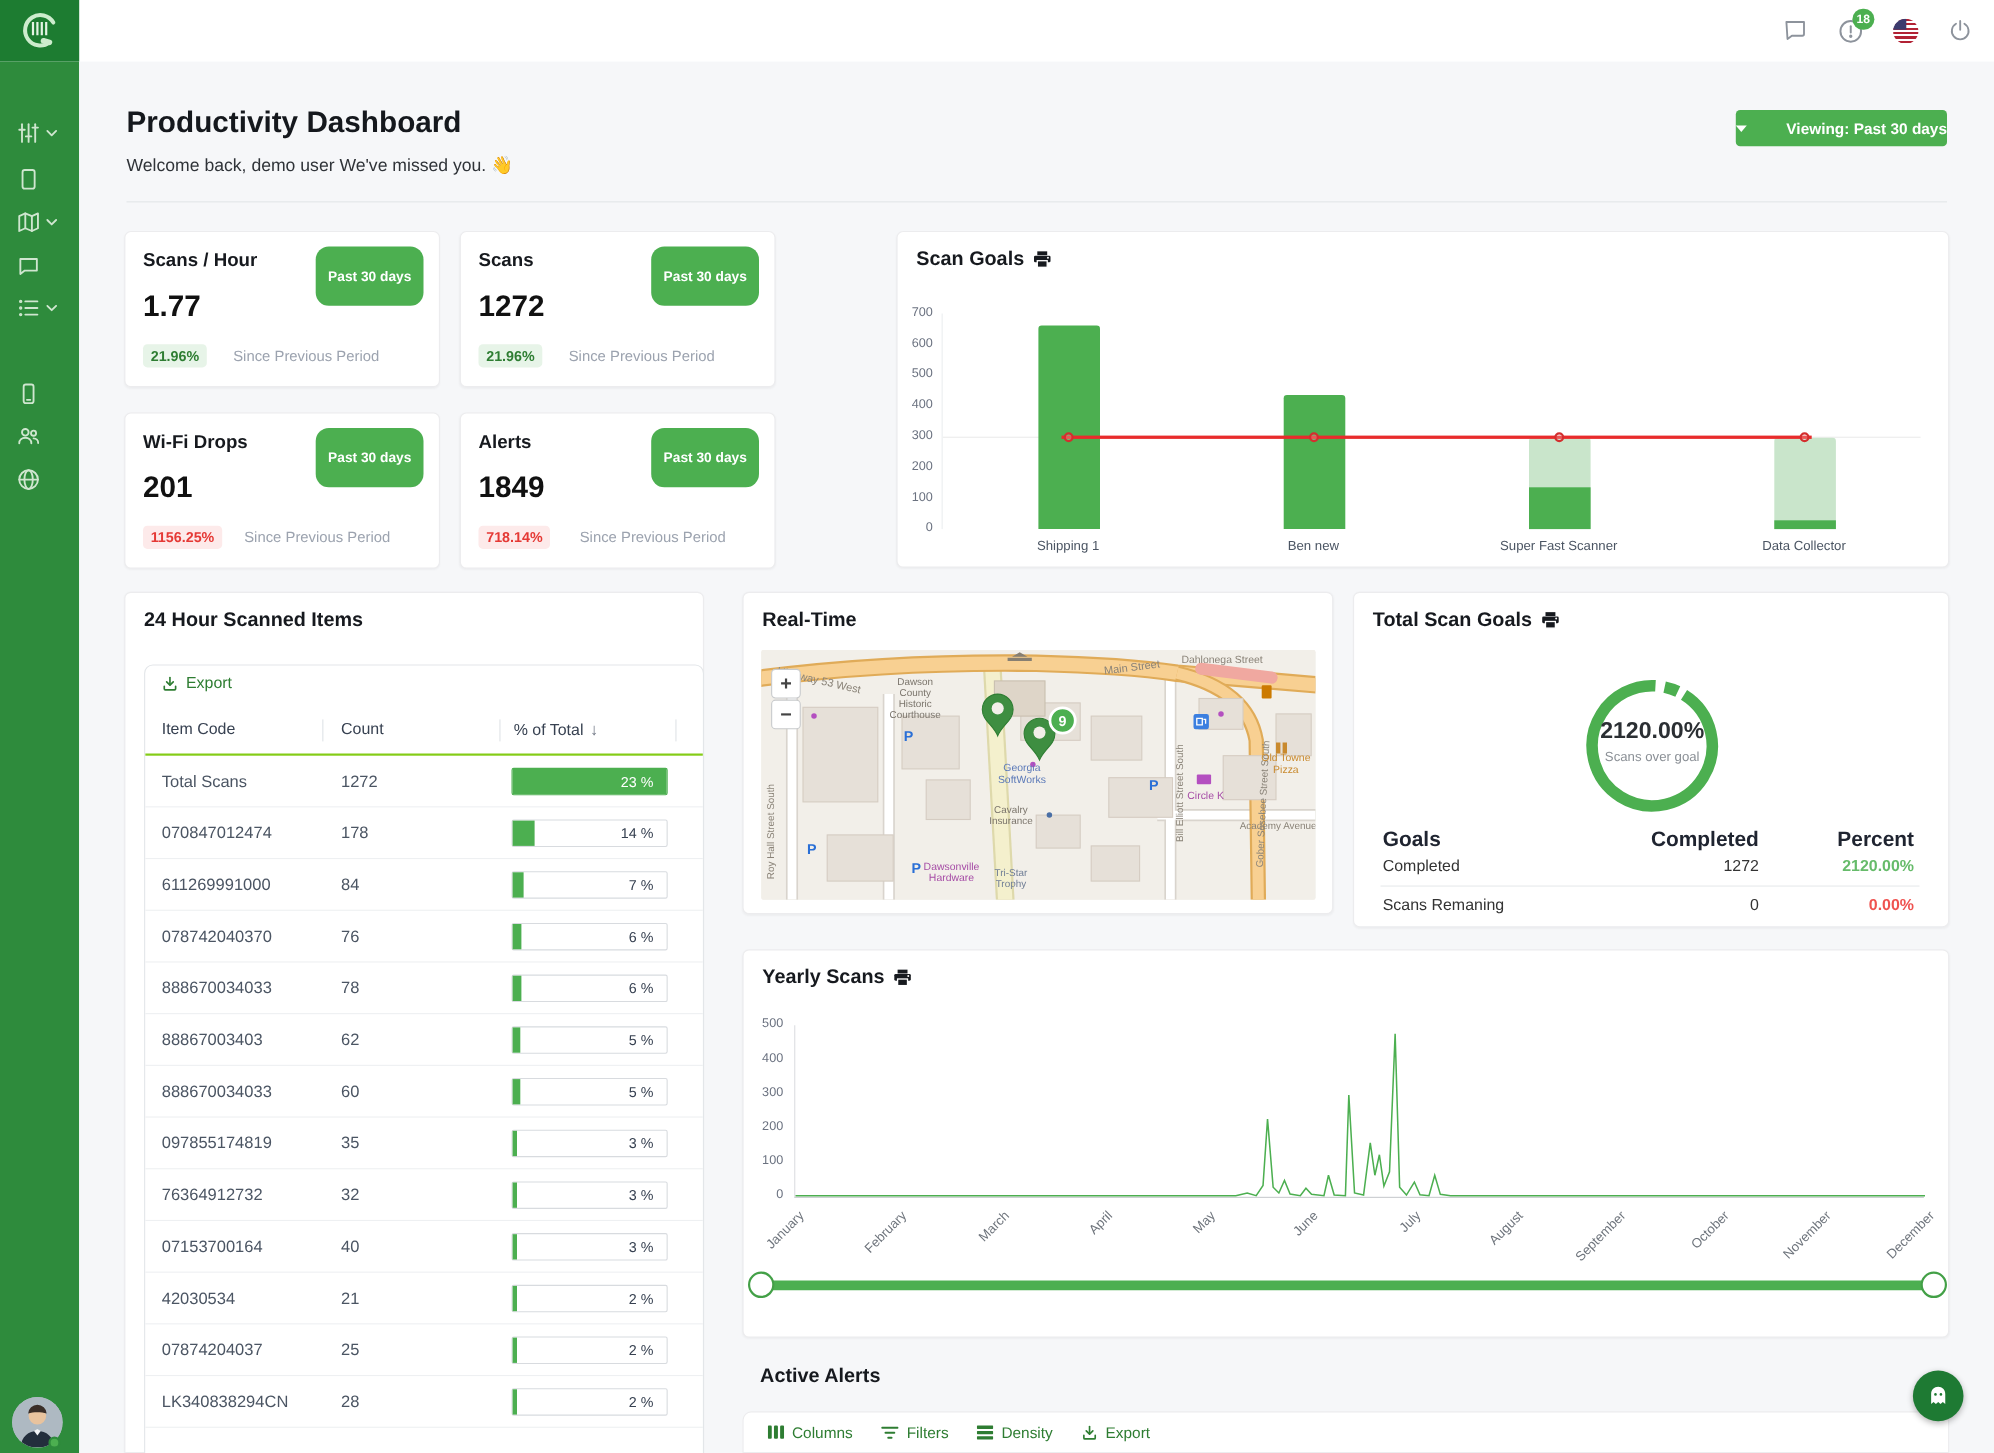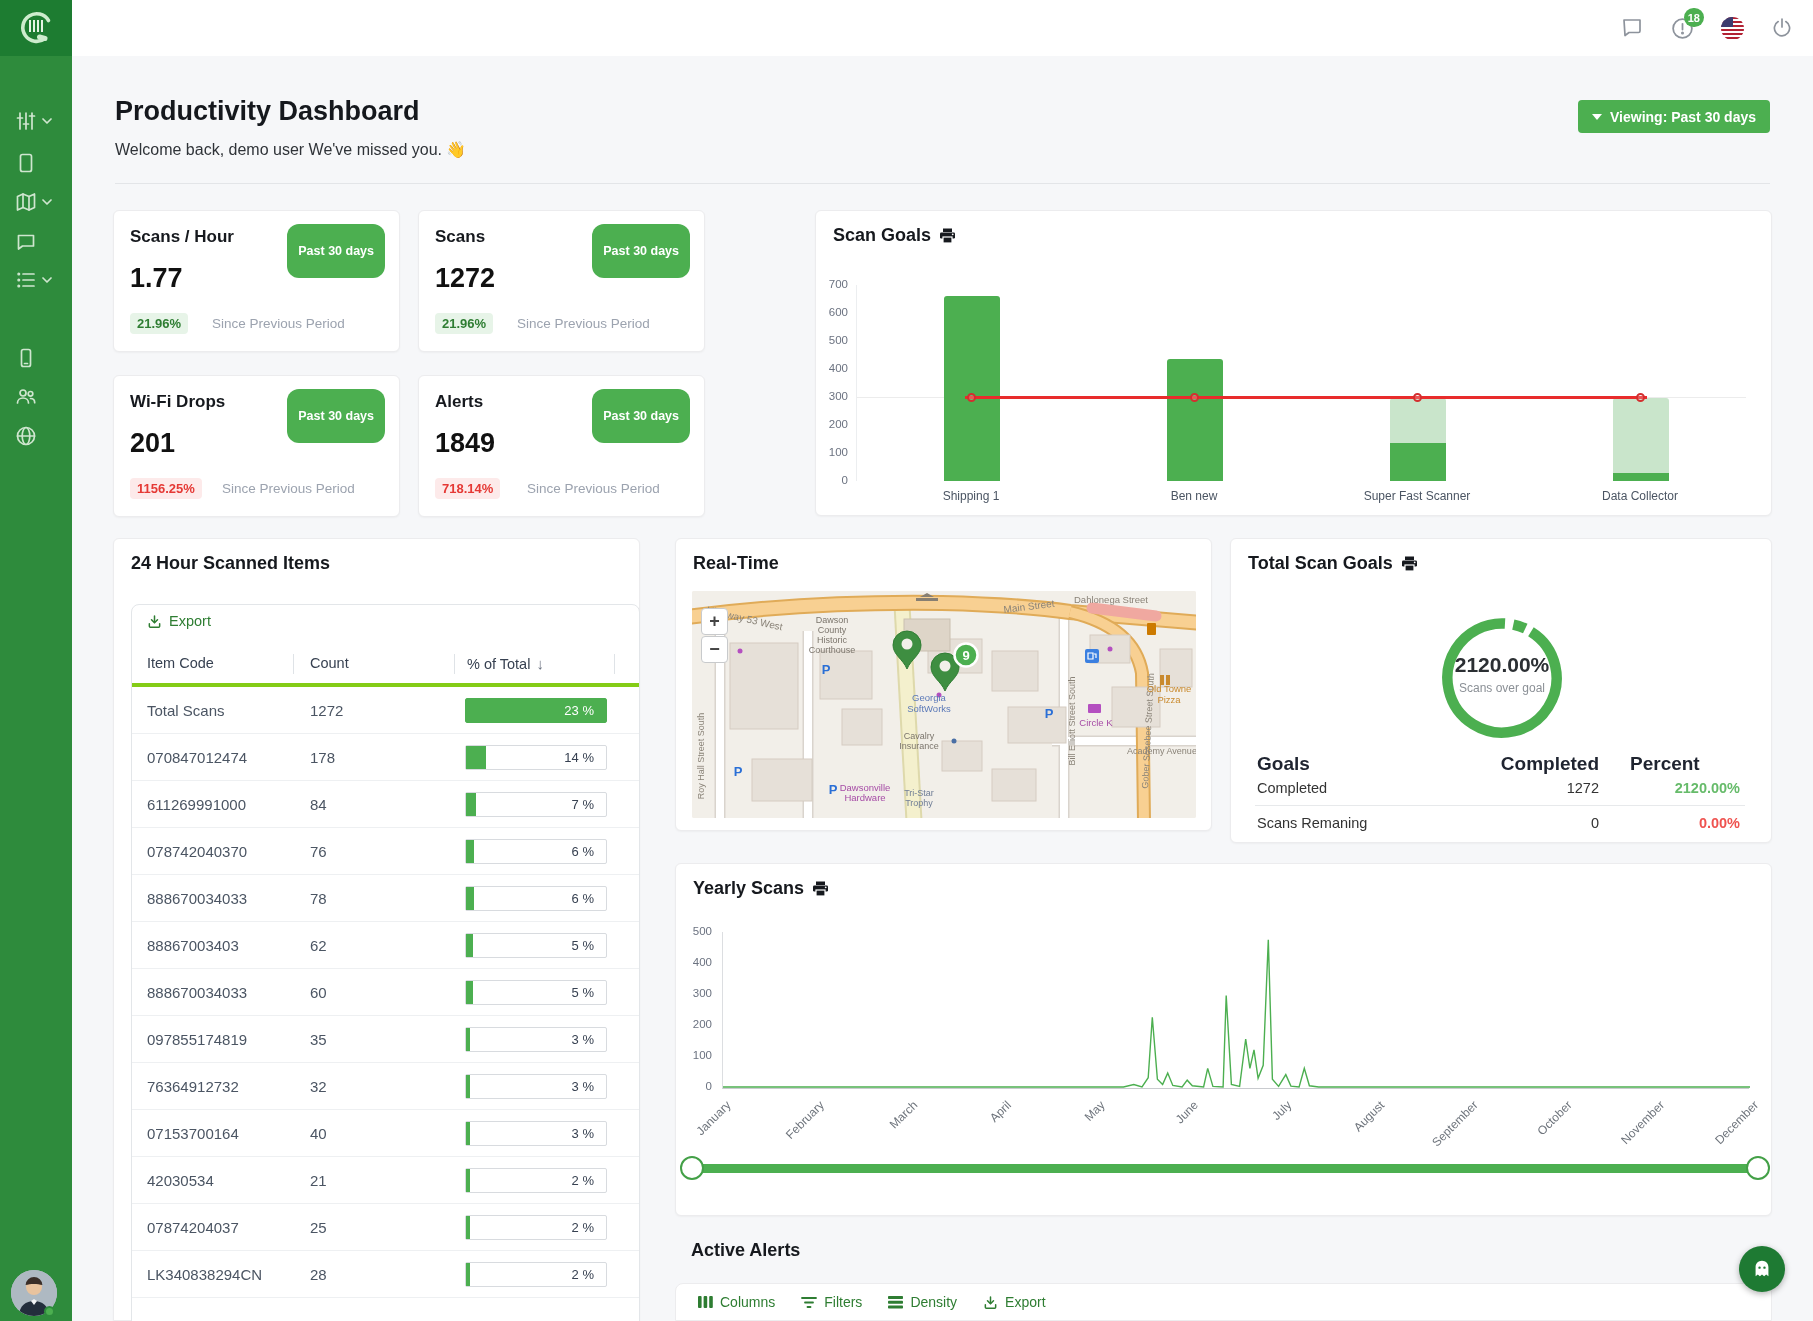--- a/index.html
+++ b/index.html
@@ -19,21 +19,21 @@
 .sidebar{position:absolute;left:0;top:56px;width:72px;bottom:0;background:#2e8b3c}
 .sico{position:absolute;left:14px;width:44px;height:26px;display:flex;align-items:center;cursor:pointer}
 .sico svg{stroke:#cfe6cf;fill:none;stroke-width:1.7;stroke-linecap:round;stroke-linejoin:round}
 .avatar{position:absolute;left:11px;top:1214px;width:46px;height:46px;border-radius:50%;overflow:hidden;background:#b9c3cc;cursor:pointer}
 .avdot{position:absolute;left:44px;top:1250px;width:11px;height:11px;border-radius:50%;background:#4caf50;border:2px solid #2e8b3c}
 
 .main-bg{position:absolute;left:72px;top:56px;right:0;bottom:0;background:#f6f7f9}
 .page-title{position:absolute;left:115px;top:96px;font-size:27px;font-weight:bold;color:#15181d}
 .page-sub{position:absolute;left:115px;top:140px;font-size:16px;color:#2f3338}
 .divider{position:absolute;left:115px;top:183px;width:1655px;height:1px;background:#e3e5e8}
-.view-btn{position:absolute;left:1578px;top:100px;width:192px;height:33px;background:#4caf50;border-radius:4px;color:#fff;font-size:14px;font-weight:bold;display:flex;align-items:center;justify-content:center;gap:8px;cursor:pointer}
+.view-btn{position:absolute;left:1578px;top:100px;width:192px;height:33px;background:#4caf50;border-radius:4px;color:#fff;font-size:14px;font-weight:bold;display:flex;align-items:center;justify-content:space-between;gap:8px;cursor:pointer}
 .caret{width:0;height:0;border-left:5px solid transparent;border-right:5px solid transparent;border-top:6px solid #fff}
 .card{position:absolute;background:#fff;border:1px solid #ececee;border-radius:6px;box-shadow:0 1px 2px rgba(20,20,20,.04)}
 
 .stat{width:287px;height:142px}
 .stat .st-title{position:absolute;left:16px;top:16px;font-size:17px;font-weight:600;color:#16191e}
 .pill-period{position:absolute;right:14px;top:13px;background:#4caf50;color:#fff;font-size:12.5px;font-weight:600;border-radius:12px;padding:20px 11px}
 .stat .st-value{position:absolute;left:16px;top:52px;font-size:27px;font-weight:bold;color:#111}
 .st-delta{position:absolute;left:16px;top:102px;font-size:13px;font-weight:bold;border-radius:4px;padding:3px 7px}
 .delta-up{background:#e7f4e8;color:#2e7d32}
 .delta-down{background:#fdeaea;color:#e53935}
@@ -46,21 +46,21 @@
 .ytick{position:absolute;width:32px;text-align:right;font-size:11.5px;color:#6b7280}
 .sg-grid{position:absolute;left:0;right:0;top:112px;height:1px;background:#ececec}
 .sg-bar{position:absolute;bottom:0;width:56px;border-radius:3px 3px 0 0}
 .sg-line{position:absolute;height:3px;background:#e82c2c;top:111px}
 .sg-mark{position:absolute;width:9px;height:9px;border-radius:50%;border:2px solid #d32f2f;background:rgba(255,255,255,.2);top:108px}
 .sg-xlab{position:absolute;width:240px;text-align:center;font-size:12px;color:#4b5563;top:278px}
 
 .tbox{position:absolute;left:17px;top:65px;width:509px;height:718px;border:1px solid #e3e6e9;border-radius:8px 8px 0 0;overflow:hidden;background:#fff}
 .exp-row{position:absolute;left:0;top:0;right:0;height:36px}
 .exp-btn{position:absolute;left:15px;top:8px;display:flex;align-items:center;gap:7px;color:#2e7d32;font-size:14.5px;cursor:pointer}
-.thead{position:absolute;left:0;top:36px;right:0;height:46px;border-bottom:4px solid #84cc16}
+.thead{position:absolute;left:0;top:36px;right:0;height:46px;border-bottom:2px solid #84cc16}
 .th{position:absolute;top:14px;font-size:14.5px;color:#374151;display:flex;gap:6px;align-items:center;cursor:pointer}
 .th-sep{position:absolute;top:13px;width:1px;height:20px;background:#dfe3e7}
 .trows{position:absolute;left:0;top:82px;right:0;bottom:0}
 .t-row{position:relative;height:47px;border-bottom:1px solid #eef0f2}
 .t-code{position:absolute;left:15px;top:15px;font-size:15px;color:#4b5563}
 .t-count{position:absolute;left:178px;top:15px;font-size:15px;color:#4b5563}
 .t-barwrap{position:absolute;left:333px;top:11px;width:142px;height:25px;border:1px solid #d8dbdf;border-radius:2px;background:#fff}
 .t-fill{position:absolute;left:0;top:0;bottom:0;background:#4caf50}
 .t-pct{position:absolute;right:12px;top:4px;font-size:13px;color:#374151}
 .t-barwrap.full{border-color:#4caf50}
@@ -573,21 +573,21 @@
       <svg width="126" height="126" viewBox="0 0 120 120">
         <circle cx="60" cy="60" r="52" fill="none" stroke="#4caf50" stroke-width="10" stroke-dasharray="300 8 12 6.7" transform="rotate(-58 60 60)"></circle>
       </svg>
     </div>
     <div class="donut-txt">
       <div class="donut-val">2120.00%</div>
       <div class="donut-cap">Scans over goal</div>
     </div>
     <div class="g-head" style="left:26px">Goals</div>
     <div class="g-head" style="left:258px;width:110px;text-align:right">Completed</div>
-    <div class="g-head" style="left:399px;width:110px;">Percent</div>
+    <div class="g-head" style="left:399px;width:110px;text-align:right">Percent</div>
     <div class="g-cell" style="left:26px;top:241px">Completed</div>
     <div class="g-cell" style="left:258px;top:241px;width:110px;text-align:right">1272</div>
     <div class="g-cell pct-green" style="left:399px;top:241px;width:110px;text-align:right">2120.00%</div>
     <div class="g-sep"></div>
     <div class="g-cell" style="left:26px;top:276px">Scans Remaning</div>
     <div class="g-cell" style="left:258px;top:276px;width:110px;text-align:right">0</div>
     <div class="g-cell pct-red" style="left:399px;top:276px;width:110px;text-align:right">0.00%</div>
   </div>
 
   <div class="card" style="left:675px;top:863px;width:1097px;height:353px">

